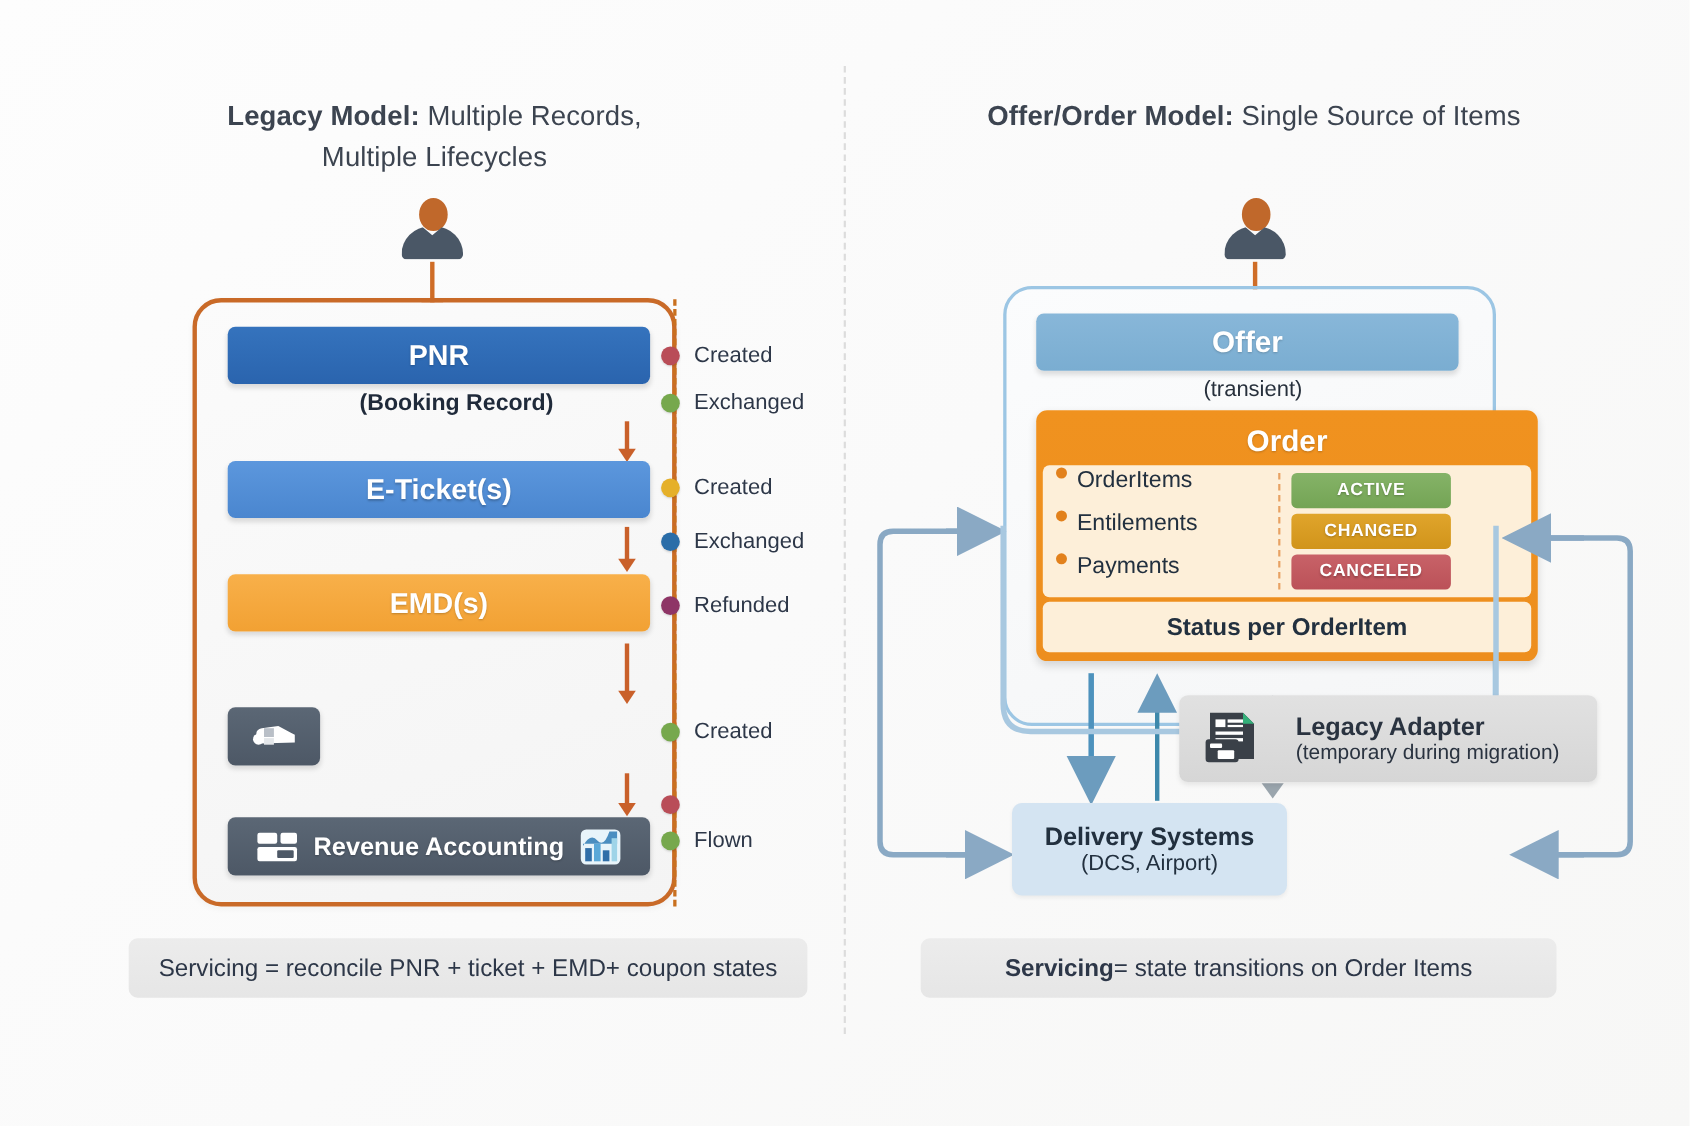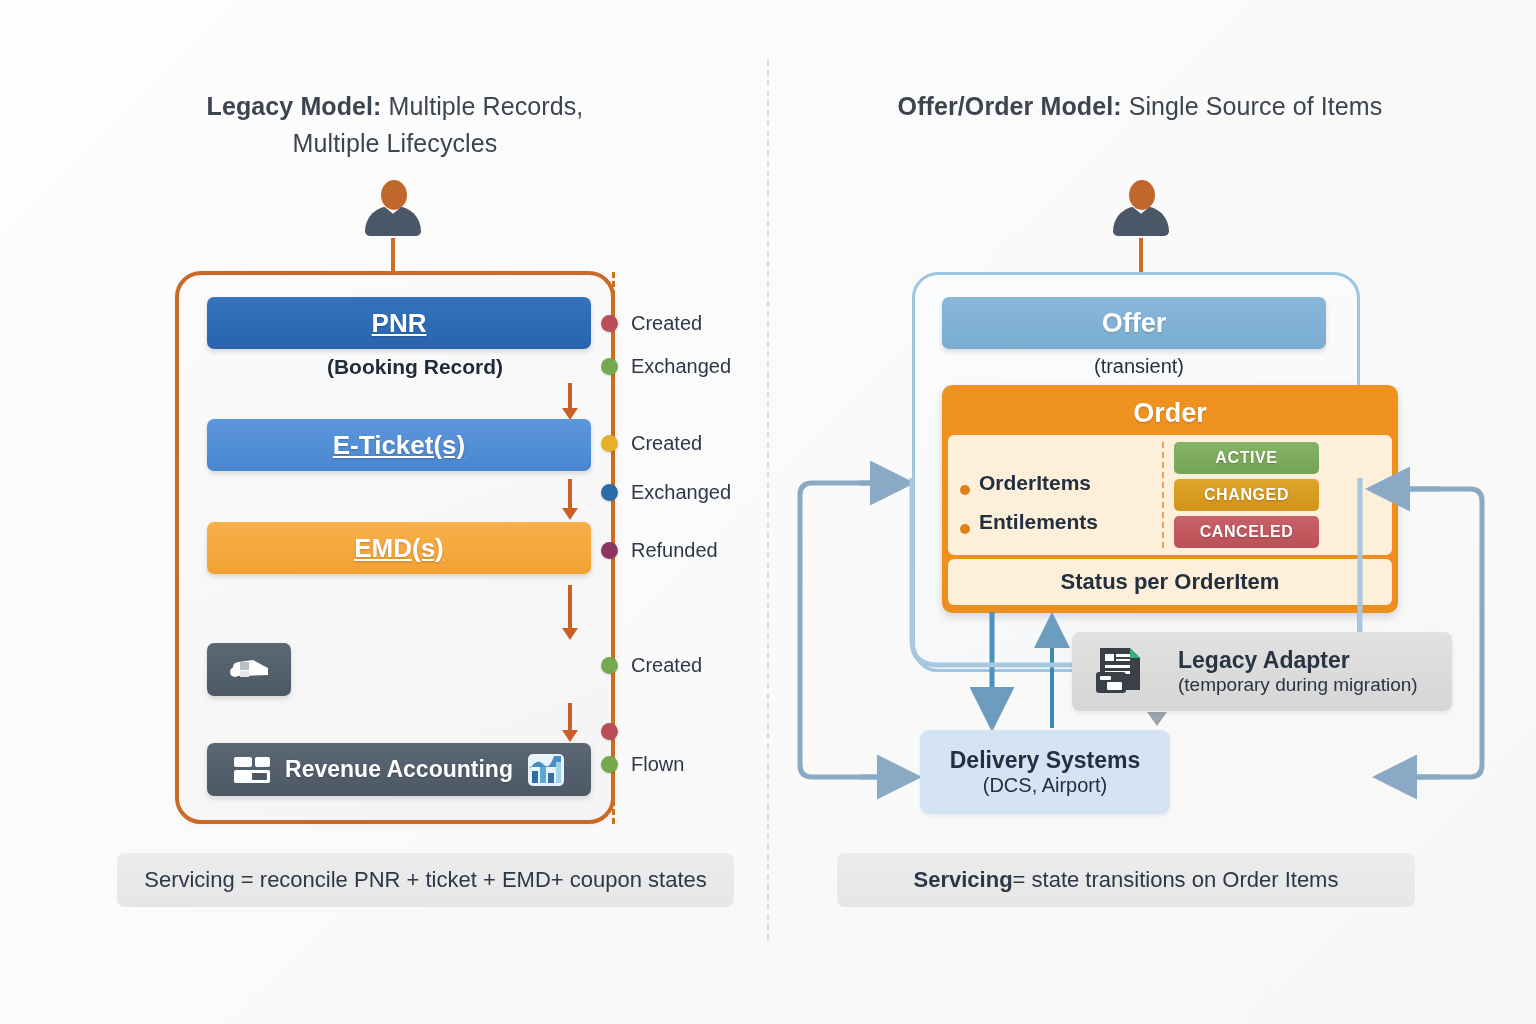--- a/index.html
+++ b/index.html
@@ -74,21 +74,20 @@
     box-shadow: 0 2px 6px rgba(0,0,0,.04);
   }
 
   .lbox {
     position: absolute; left: 28px; width: 384px; height: 52px;
     border-radius: 7px;
     color: #fff; font-size: 26px; font-weight: bold;
     display: flex; align-items: center; justify-content: center;
     text-shadow: 0 1px 2px rgba(0,0,0,.22);
     box-shadow: 0 3px 5px rgba(0,0,0,.13);
-    text-decoration: underline;
   }
   #box-pnr     { top: 22px;  background: linear-gradient(180deg,#3573bd,#2a64ae); }
   #box-eticket { top: 144px; background: linear-gradient(180deg,#5c97dd,#4a86cf); }
   #box-emd     { top: 247px; background: linear-gradient(180deg,#f8b04a,#f2a133); }
 
   #booking-sub {
     position: absolute; top: 80px; left: 0; width: 440px;
     text-align: center; font-size: 21px; font-weight: bold; color: #1f2a3a; padding-left: 32px;
   }
 
@@ -129,21 +128,21 @@
     position: absolute; left: 612px; top: 272px;
     width: 0; height: 552px;
     border-left: 3px dashed #c9701f;
   }
   .status { position: absolute; left: 601px; display: flex; align-items: center; gap: 13px; }
   .status .dot { width: 17px; height: 17px; border-radius: 50%; box-shadow: 0 1px 2px rgba(0,0,0,.15); }
   .status .lbl { font-size: 20px; color: #2b3murky; color: #2d3748; white-space: nowrap; }
 
   
   #order-container {
-    position: absolute; left: 912px; top: 272px;
+    position: absolute; left: 912px; top: 260px;
     width: 448px; height: 400px;
     border: 3px solid #9cc6e4;
     border-radius: 26px;
     background: linear-gradient(160deg,#fbfcfd,#f5f6f7);
   }
   #box-offer {
     position: absolute; left: 27px; top: 22px; width: 384px; height: 52px;
     background: linear-gradient(180deg,#88b7d9,#7aadd1);
     border-radius: 7px; color: #fff; font-size: 27px; font-weight: bold;
     display: flex; align-items: center; justify-content: center;
@@ -166,22 +165,22 @@
     height: 44px; display: flex; align-items: center; justify-content: center;
     color: #fff; font-size: 27px; font-weight: bold;
     text-shadow: 0 1px 2px rgba(0,0,0,.22);
   }
   #order-inner {
     background: #fdefd9; border-radius: 6px;
     height: 120px; display: flex; align-items: center; padding: 6px 12px;
   }
   #order-list { width: 200px; }
   #order-list li {
-    list-style: none; display: flex; align-items: flex-end; gap: 9px;
-    font-size: 21px; font-weight: bold; color: #22303f; height: 39px;
+    list-style: none; display: flex; align-items: flex-start; gap: 9px;
+    font-size: 21px; font-weight: normal; color: #22303f; height: 39px;
   }
   #order-list li .bullet { width: 10px; height: 10px; border-radius: 50%; background: #e2811c; flex: none; }
   #inner-div { width: 0; height: 106px; border-left: 2px dashed #e8a263; margin: 0 10px 0 2px; }
   #badges { display: flex; flex-direction: column; gap: 5px; }
   .badge {
     width: 145px; height: 32px; border-radius: 5px;
     display: flex; align-items: center; justify-content: center;
     color: #fff; font-size: 16px; font-weight: bold; letter-spacing: .6px;
     text-shadow: 0 1px 2px rgba(0,0,0,.25);
   }
@@ -354,20 +353,24 @@
       <div id="order-inner">
         <ul id="order-list">
           <li>
             <span class="bullet"></span>
             <span>OrderItems</span>
           </li>
           <li>
             <span class="bullet"></span>
             <span>Entilements</span>
           </li>
+          <li>
+            <span class="bullet"></span>
+            <span>Payments</span>
+          </li>
         </ul>
         <div id="inner-div"></div>
         <div id="badges">
           <div class="badge" style="background:linear-gradient(180deg,#85b367,#74a455)">ACTIVE</div>
           <div class="badge" style="background:linear-gradient(180deg,#e0a52c,#d1941a)">CHANGED</div>
           <div class="badge" style="background:linear-gradient(180deg,#c86268,#bb5158)">CANCELED</div>
         </div>
       </div>
       <div id="order-status-bar">Status per OrderItem</div>
     </div>

